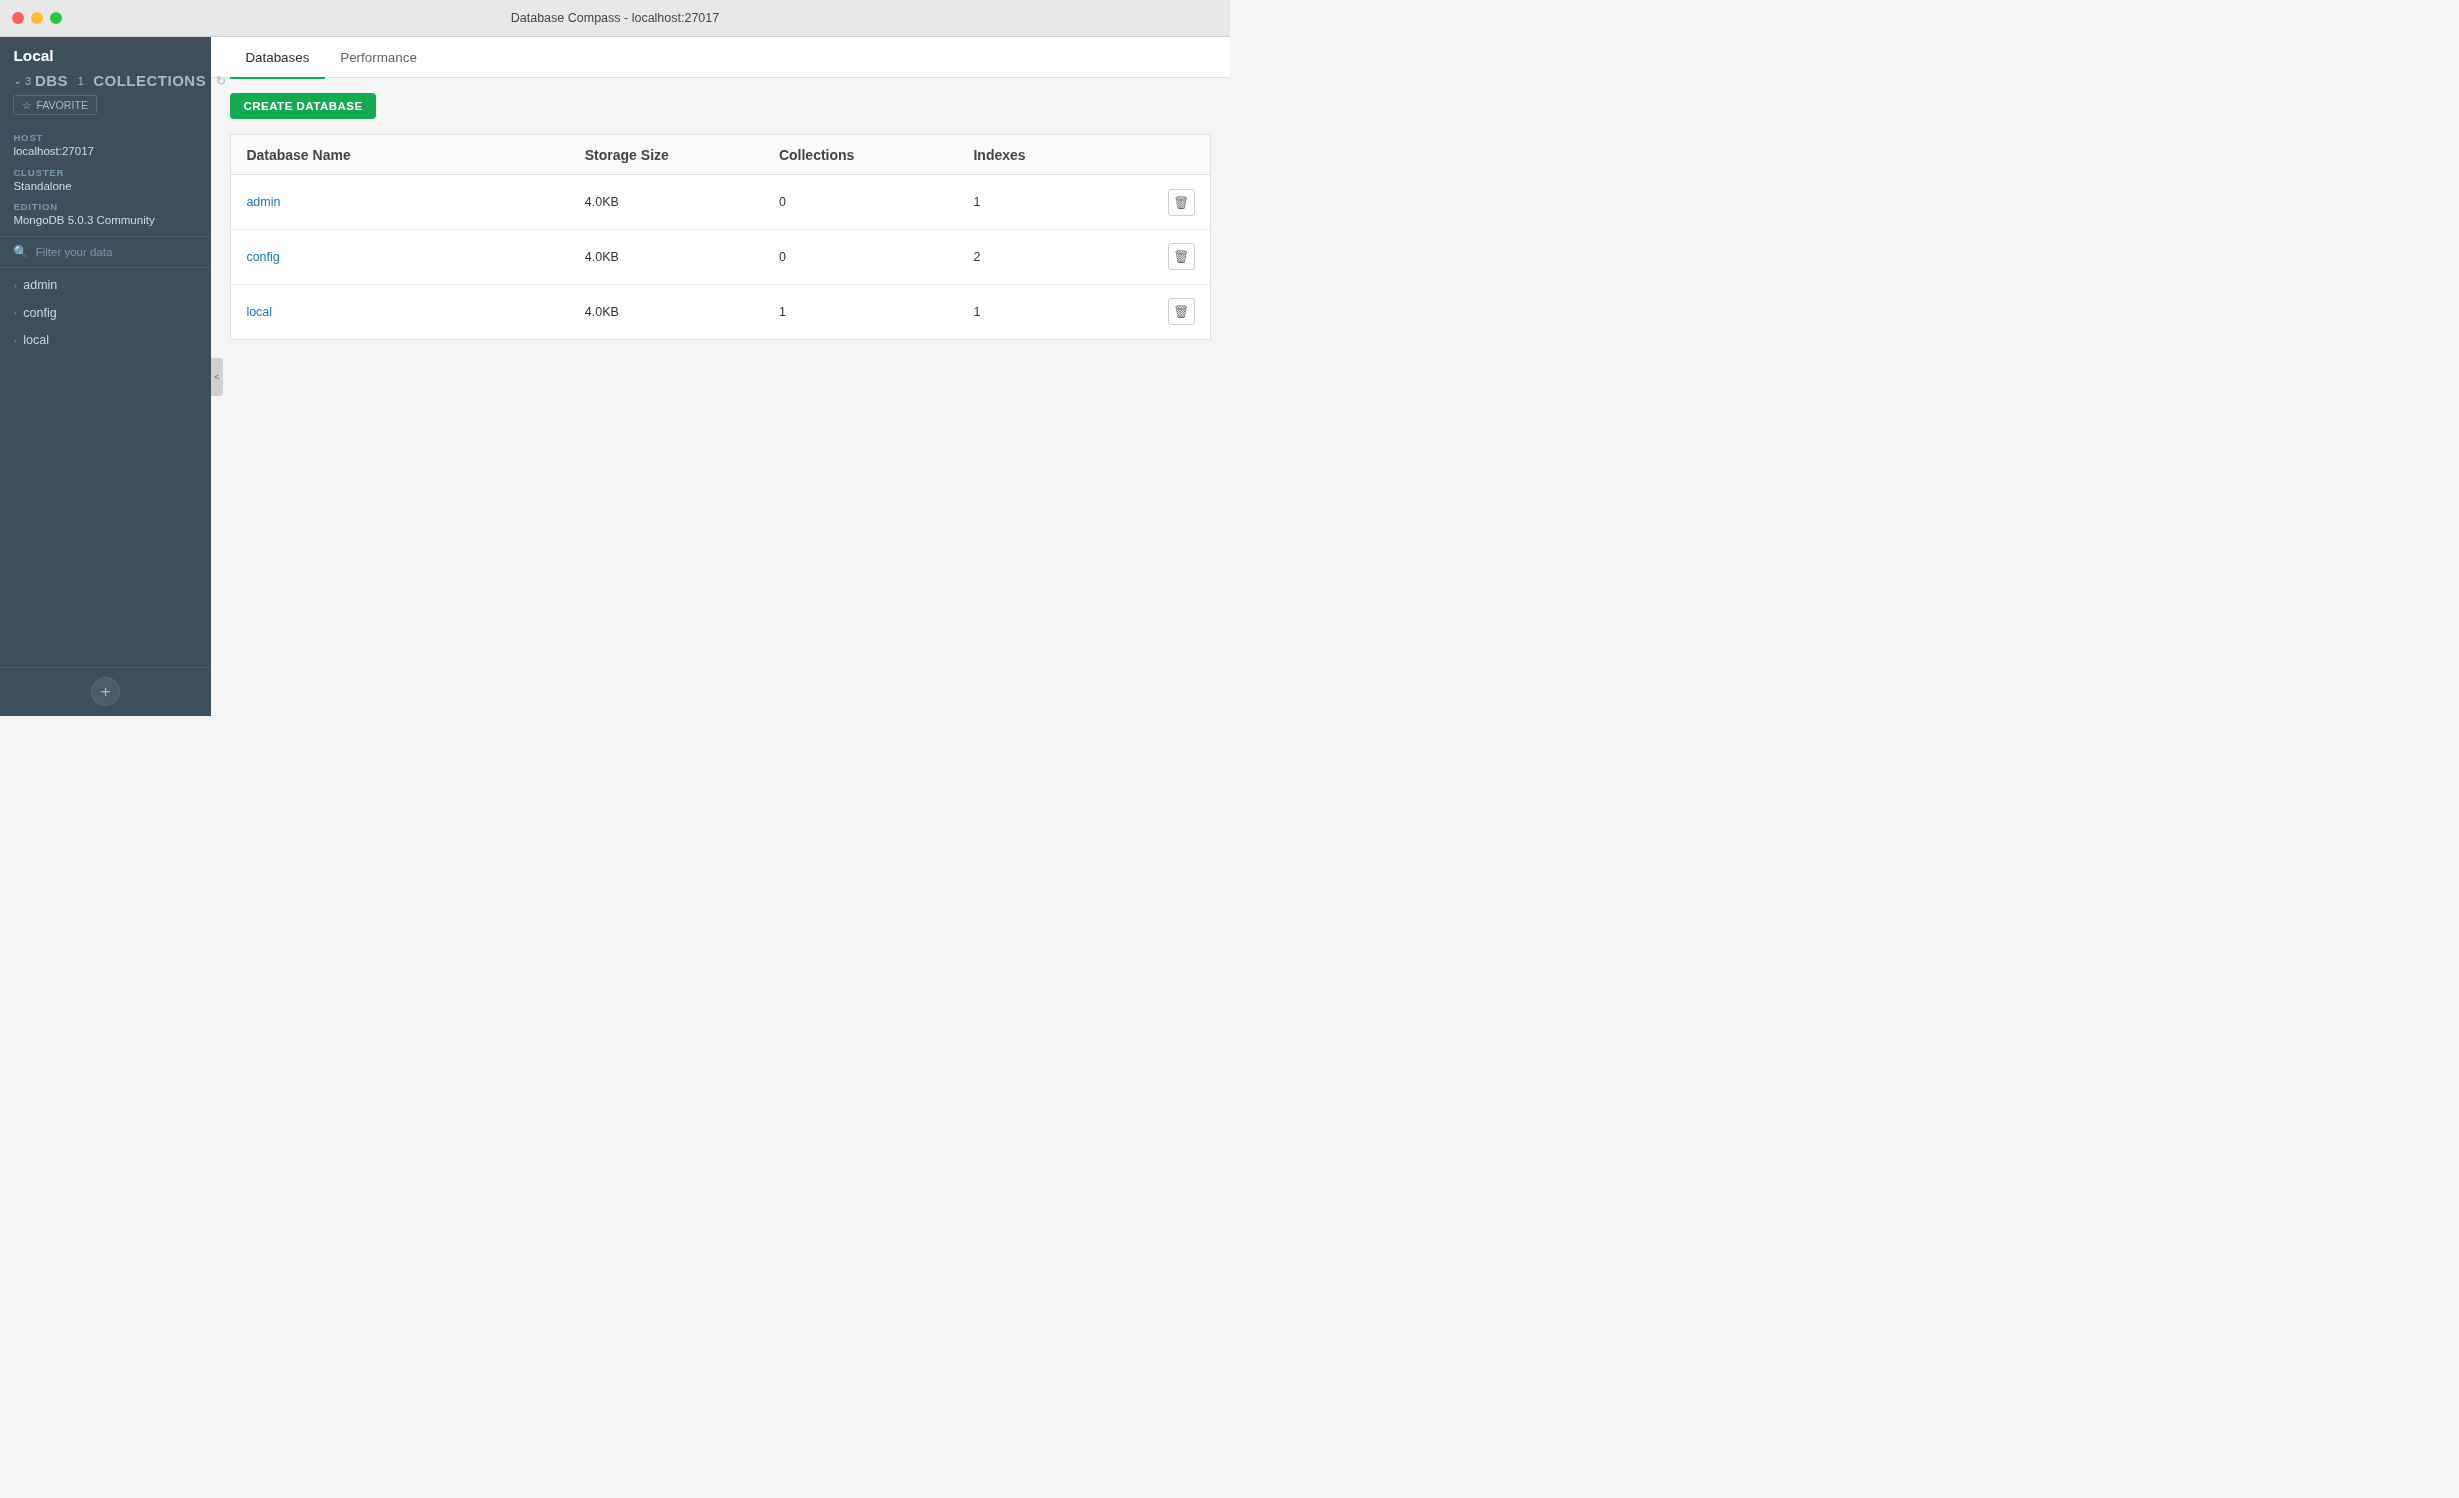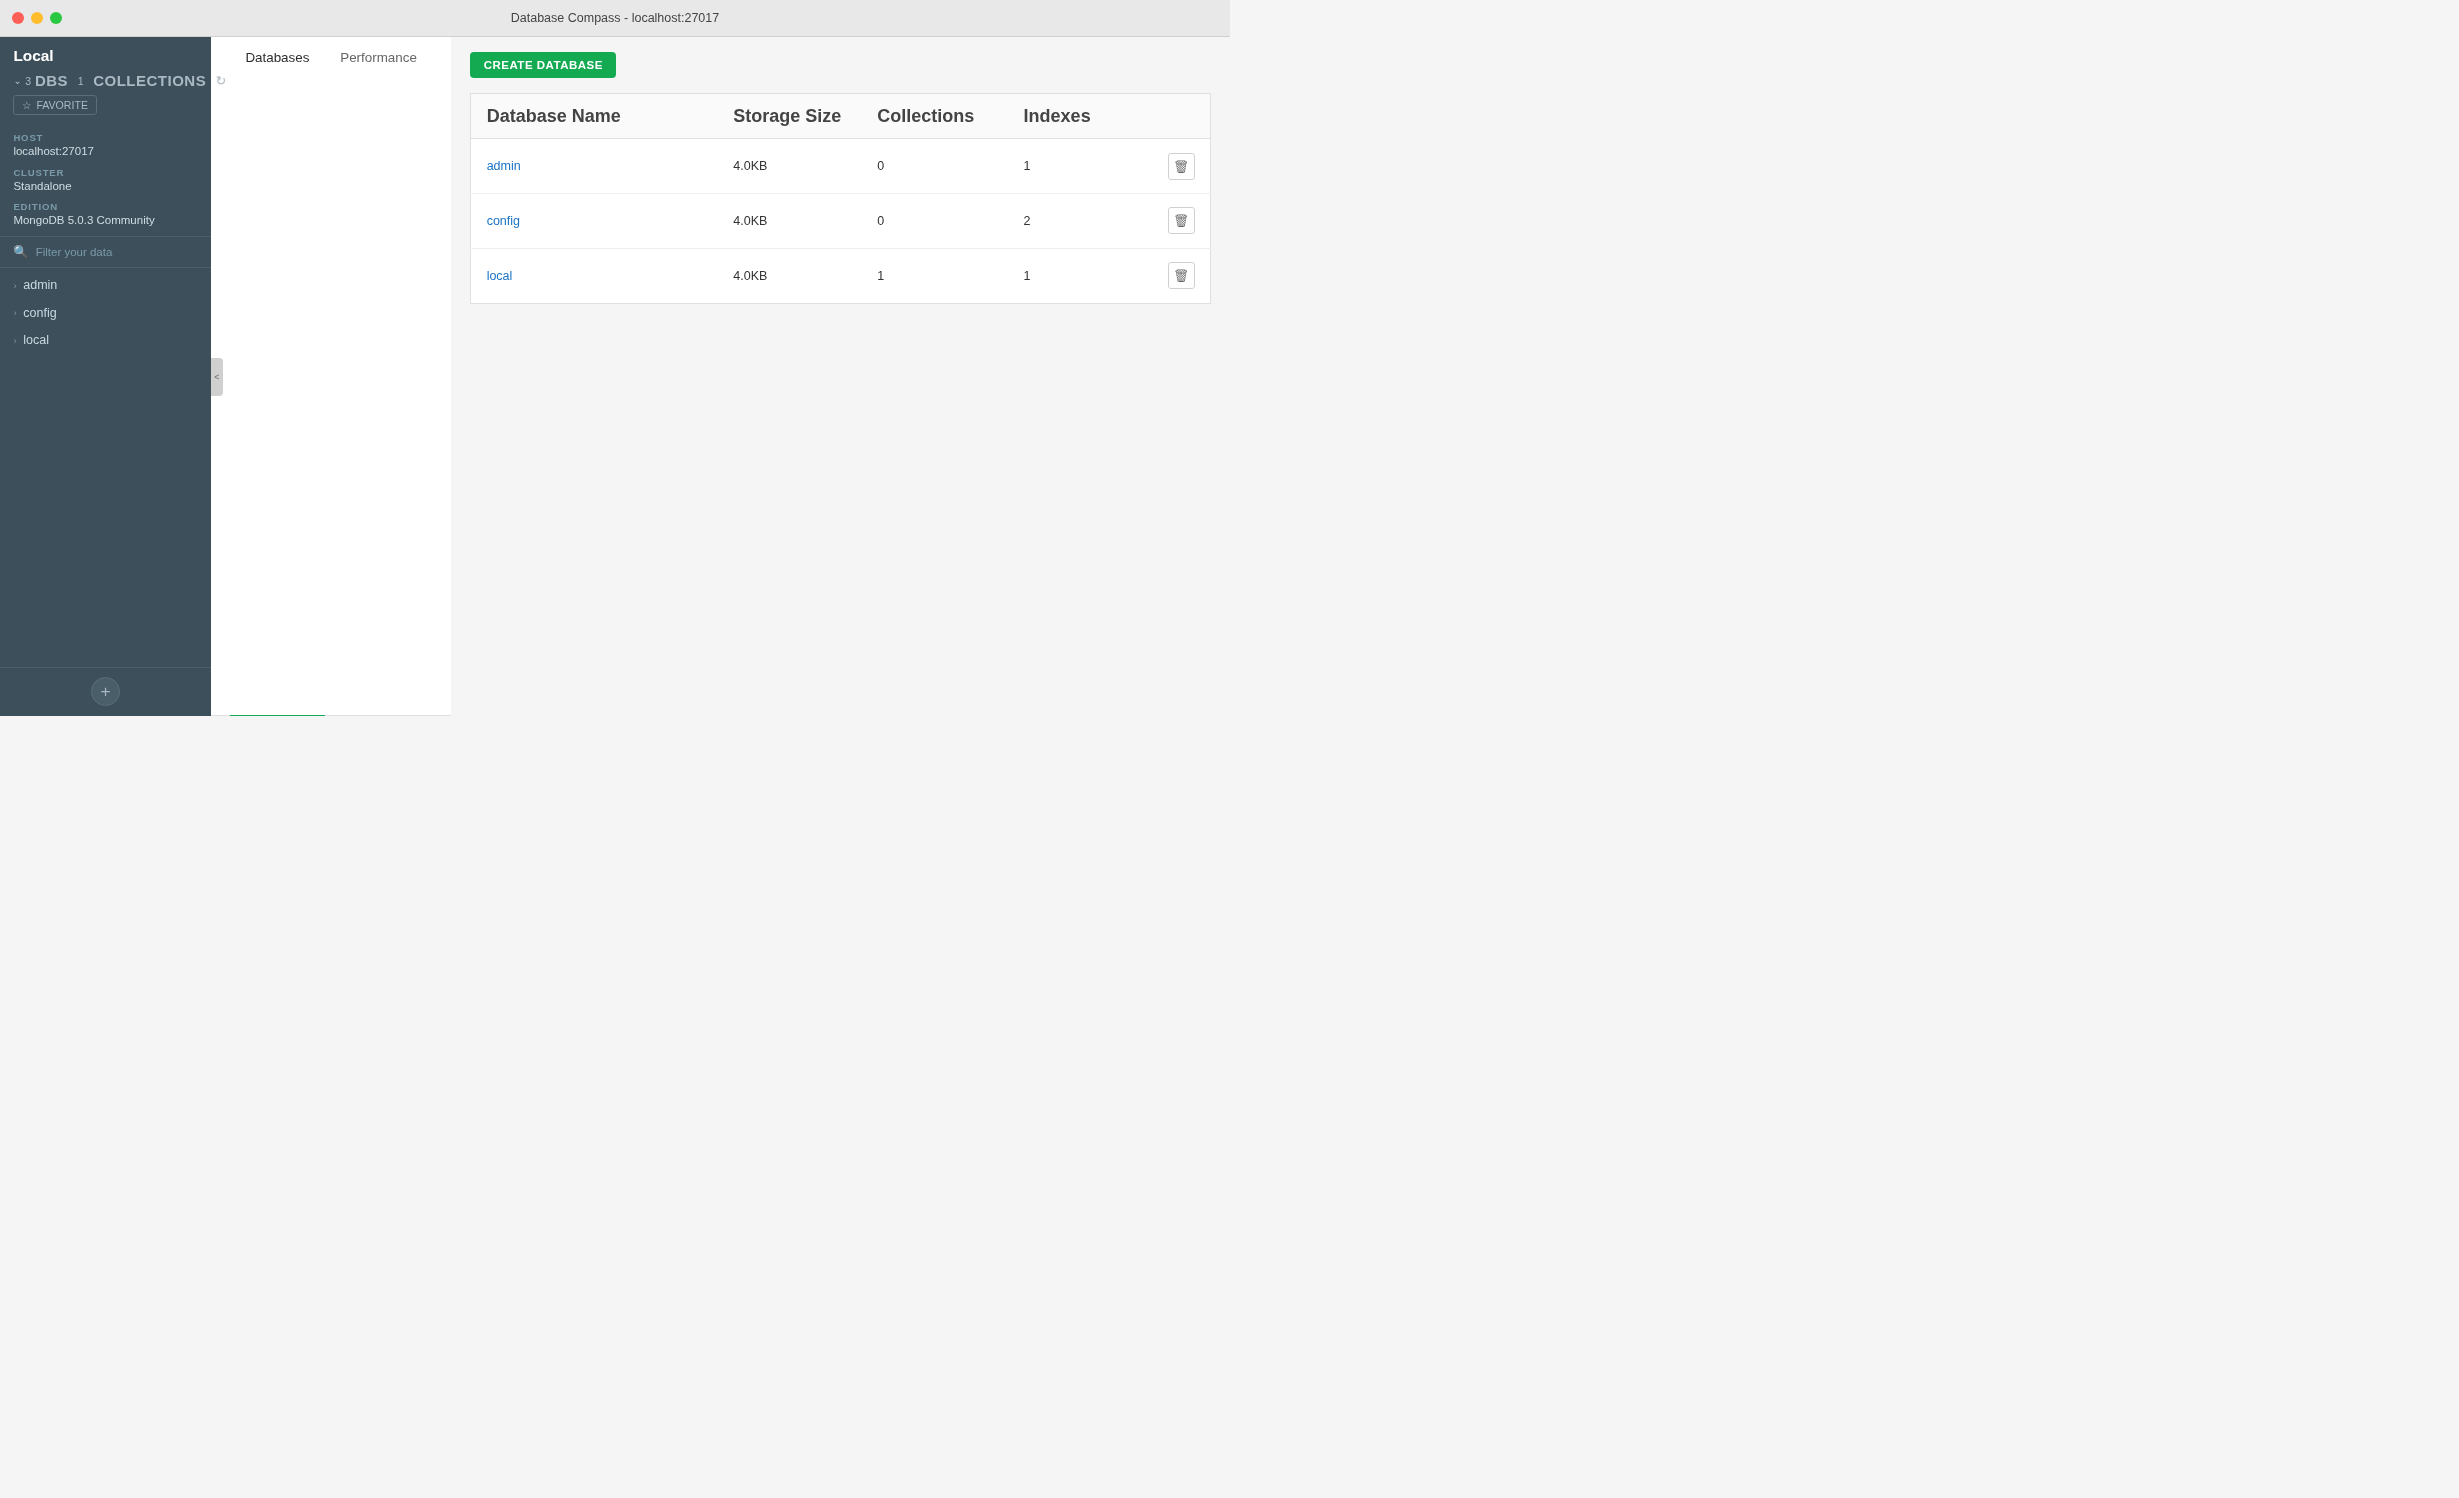--- a/index.html
+++ b/index.html
@@ -217,21 +217,21 @@
       cursor: pointer;
       z-index: 10;
       font-size: 8.6px;
       color: #666;
     }
 
     
     .main-content {
       flex: 1;
       display: flex;
-      flex-direction: row;
+      flex-direction: column;
       background: #f5f5f5;
       overflow: hidden;
     }
 
     
     .tabs {
       display: flex;
       background: #ffffff;
       border-bottom: 1.9px solid #e0e0e0;
       padding: 0 19px;
@@ -277,21 +277,21 @@
       background: white;
       border: 1px solid #e0e0e0;
       border-collapse: collapse;
     }
     .db-table thead tr {
       border-bottom: 1px solid #e0e0e0;
     }
     .db-table th {
       padding: 11.5px 15.4px;
       text-align: left;
-      font-size: 18px;
+      font-size: 14px;
       font-weight: 600;
       color: #444;
       background: #fafafa;
     }
     .db-table td {
       padding: 13.4px 15.4px;
       font-size: 12.5px;
       color: #333;
       border-bottom: 1px solid #eeeeee;
     }

